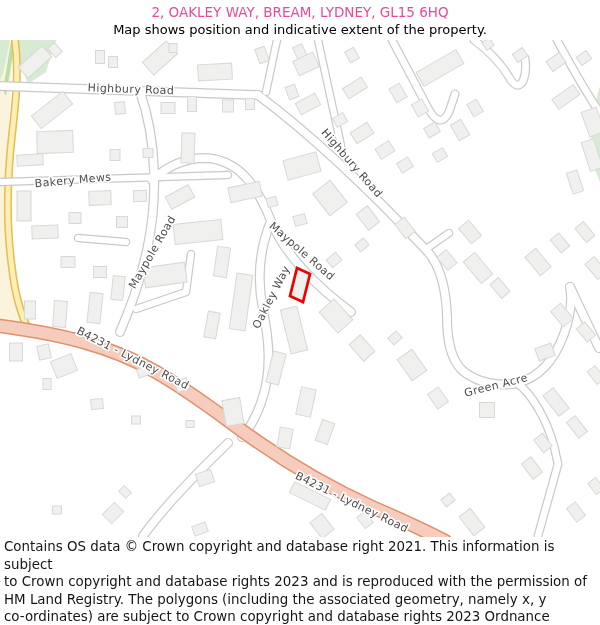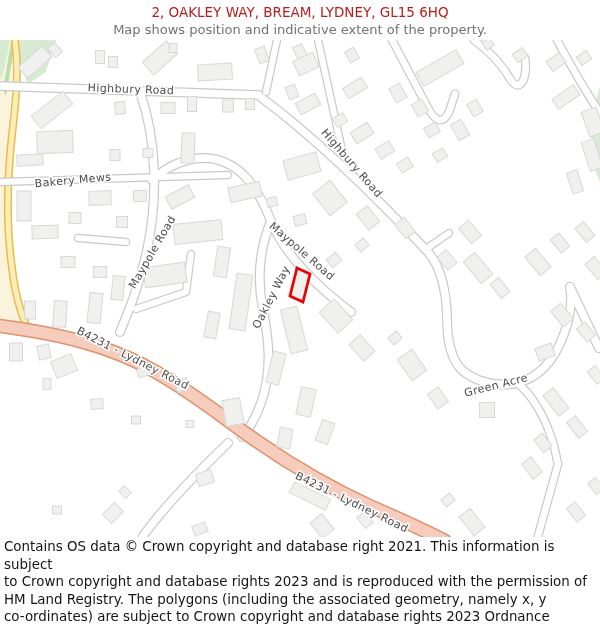--- a/index.html
+++ b/index.html
@@ -1,22 +1,22 @@
 <!DOCTYPE html>
 <html><head>
 <meta charset="utf-8">
 <style>
   html,body{margin:0;padding:0;}
   body{
     width:600px;height:625px;overflow:hidden;background:#ffffff;
     font-family:"DejaVu Sans","Liberation Sans",sans-serif;
   }
   .header{height:40px;text-align:center;padding-top:3px;box-sizing:border-box;background:#ffffff;}
-  .title{font-size:13.5px;line-height:18px;color:#b91c1c;}
-  .subtitle{font-size:13px;line-height:17px;color:#737373;}
+  .title{font-size:13.5px;line-height:18px;color:#ec4899;}
+  .subtitle{font-size:13px;line-height:17px;color:#000000;}
   #map-svg{display:block;background:#ffffff;}
   .footer{
     font-size:13.4px;line-height:17.5px;color:#151515;
     padding:1px 4px 0 4px;white-space:pre-line;letter-spacing:0px;
   }
 </style>
 </head>
 <body>
 
 <div class="header">

